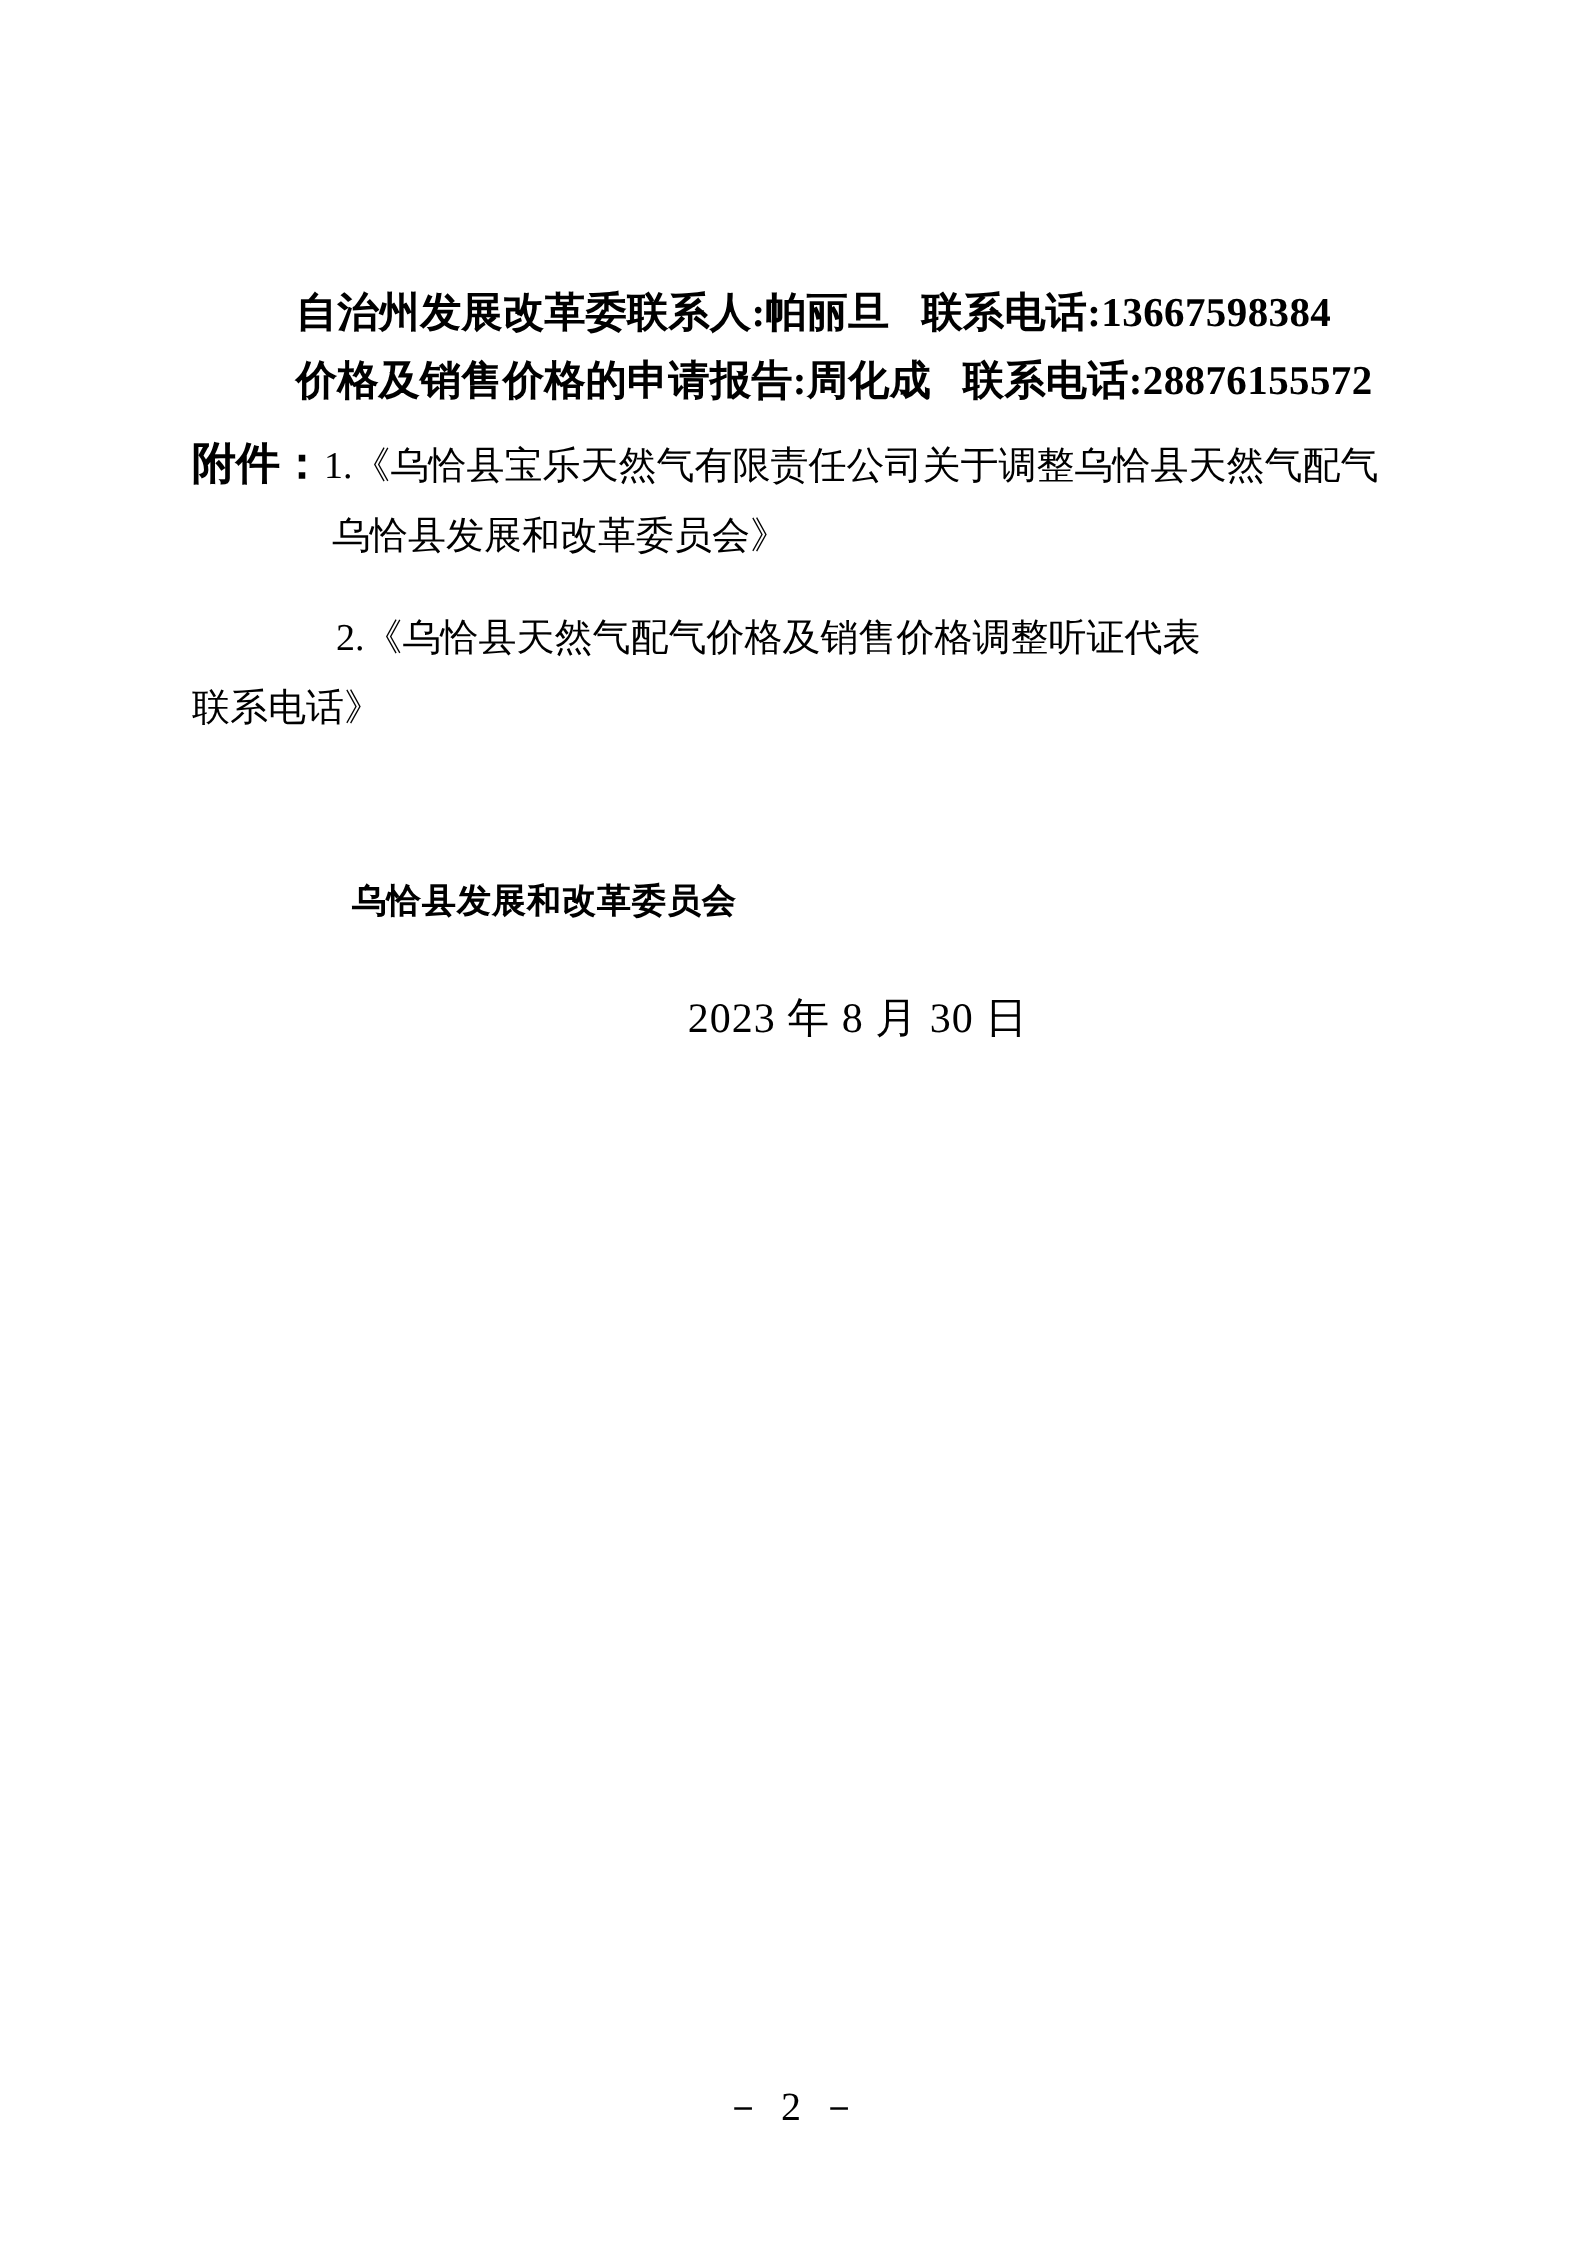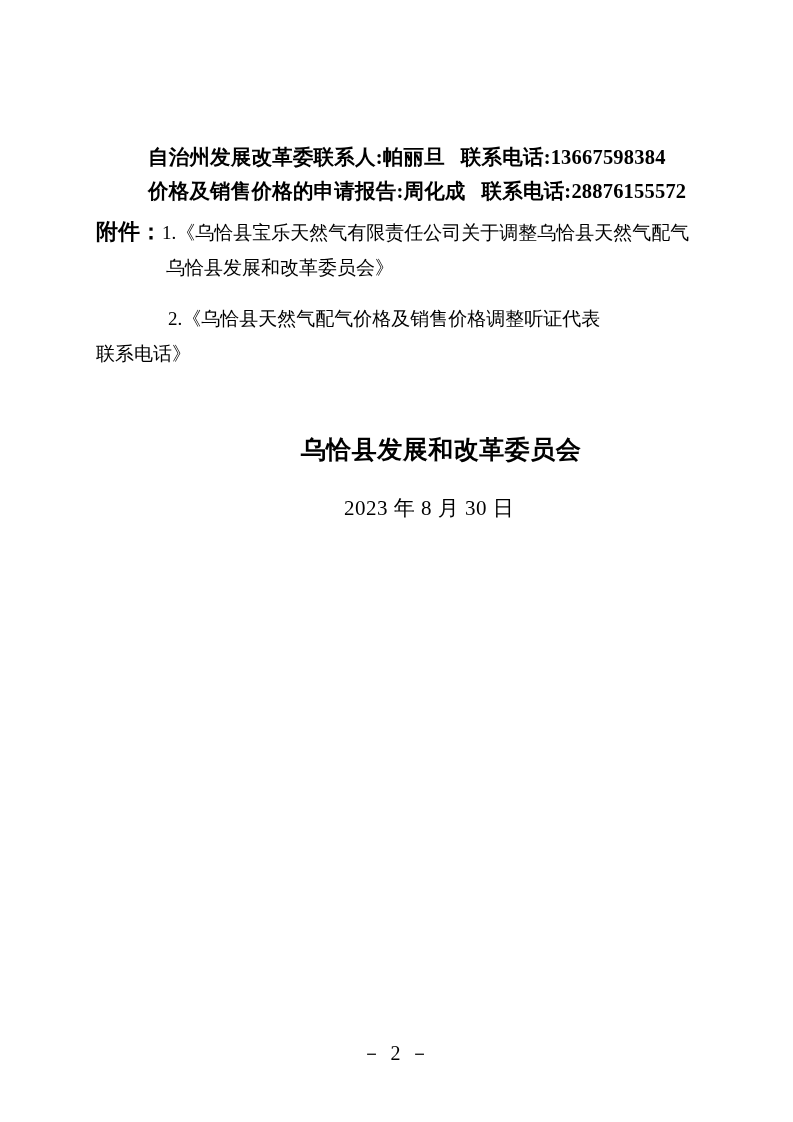--- a/index.html
+++ b/index.html
@@ -59,22 +59,21 @@
     vertical-align: baseline;
   }
   .body-cjk {
     font-size: 19px;
     text-align: center;
   }
   .gap-sm { height: 7px; }
   .gap-md { height: 16px; }
   .gap-lg { height: 44px; }
   .sign {
-    text-align: center;
-    font-size: 25px;
+    font-size: 17px;
     line-height: 38px;
     font-weight: 700;
     letter-spacing: 0.5px;
   }
   .sign-wrap {
     padding-left: 80px;
   }
   .date {
     text-align: center;
     font-size: 21px;

